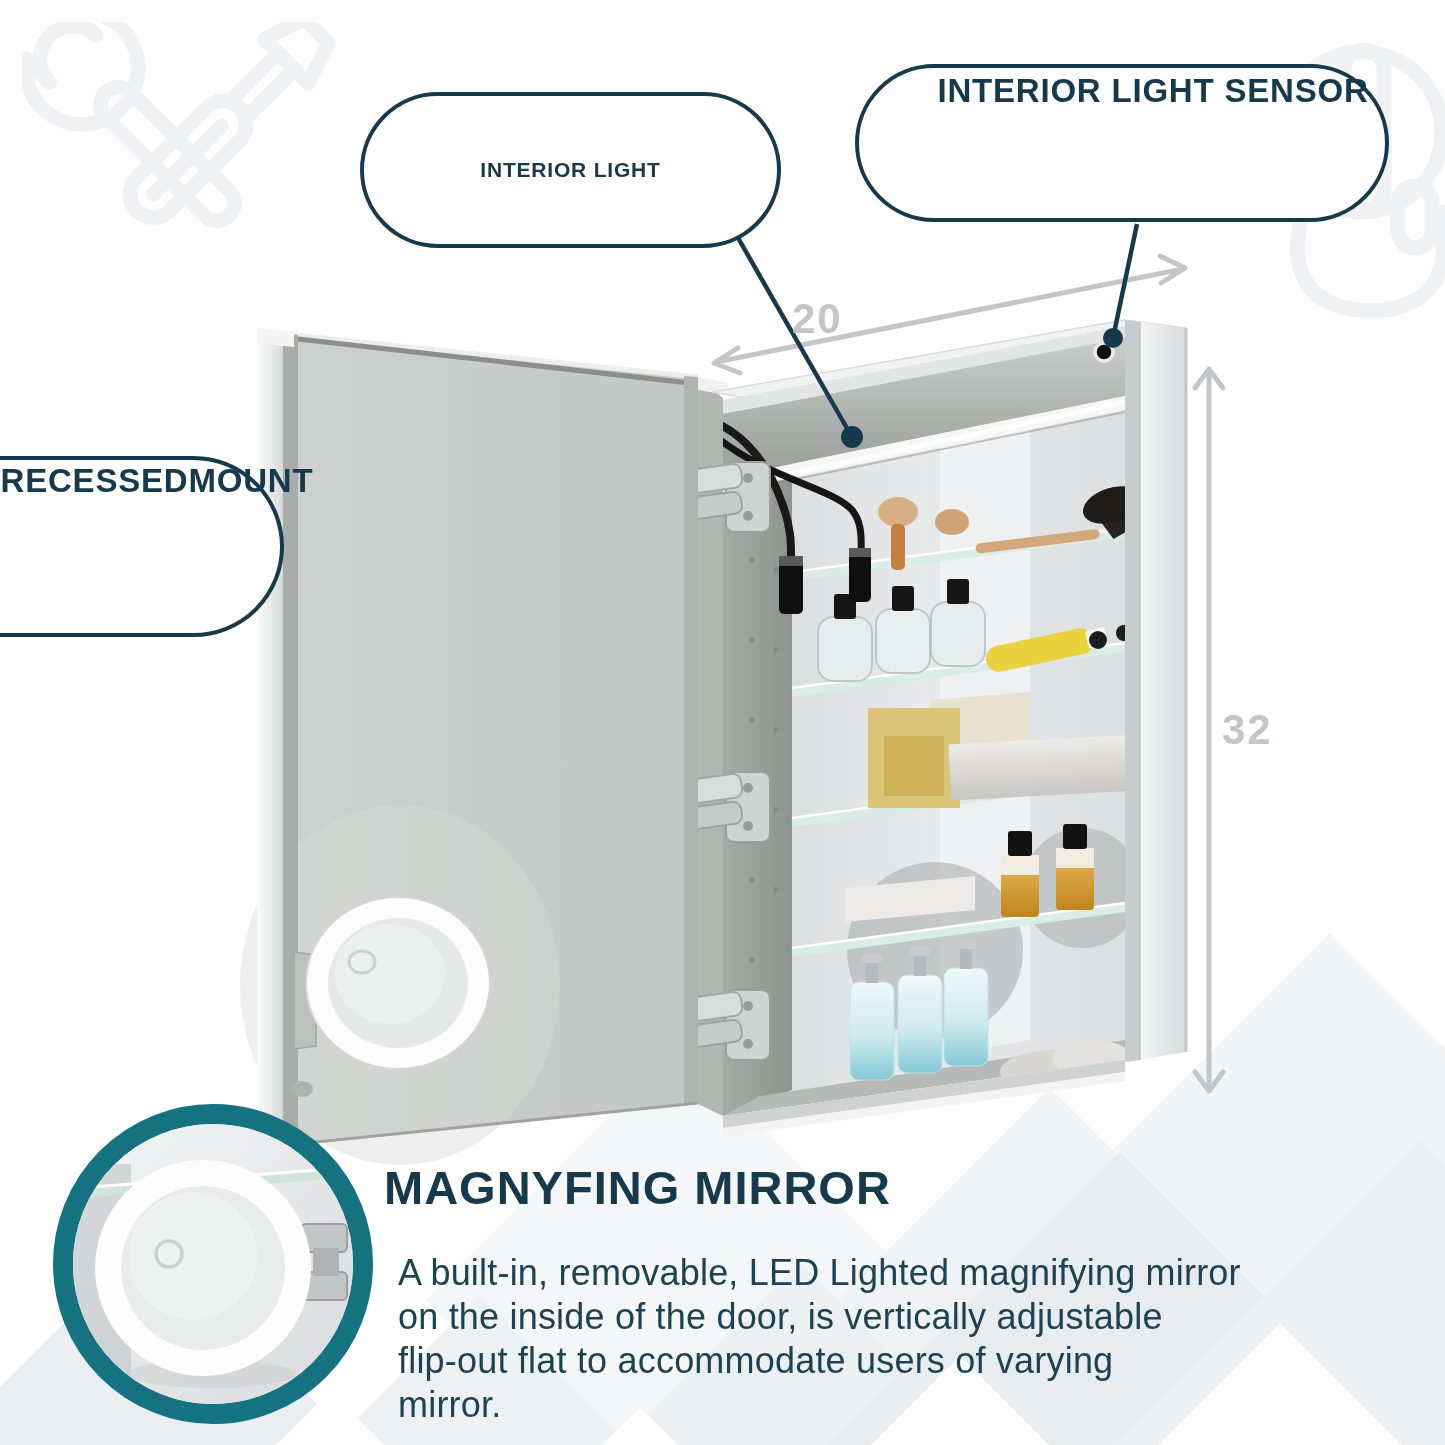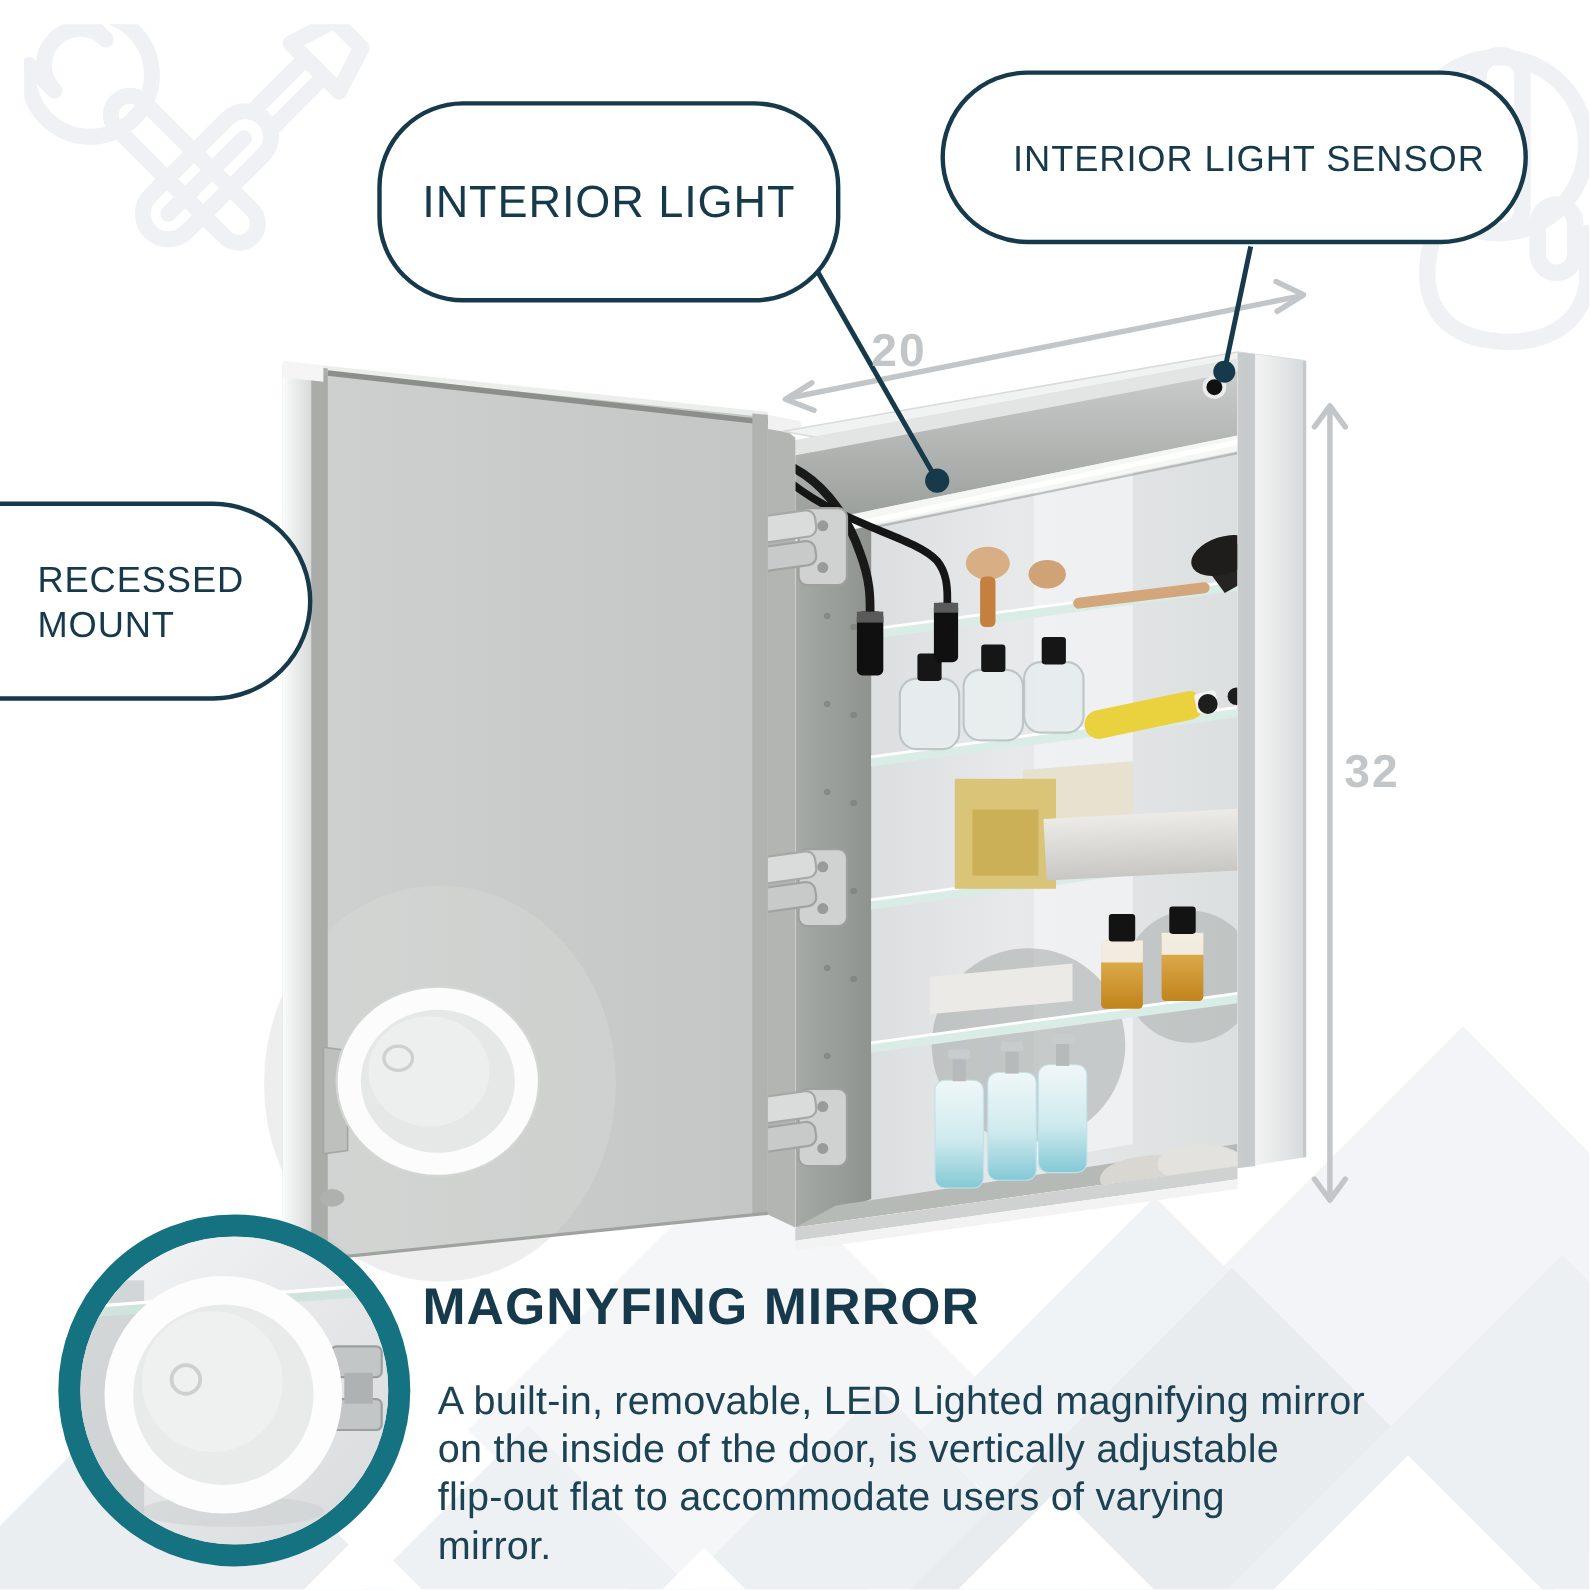--- a/index.html
+++ b/index.html
@@ -9,33 +9,33 @@
   .canvas{position:relative;width:1445px;height:1445px;overflow:hidden;background:#ffffff;
           font-family:"Liberation Sans", sans-serif;}
   
   .dm{position:absolute;transform:rotate(45deg);}
   
   .wm{position:absolute;}
   
   .scene{position:absolute;left:0;top:0;width:1445px;height:1445px;}
   
   .pill{position:absolute;border:4px solid var(--navy);background:#ffffff;box-sizing:border-box;
-        display:flex;flex-direction:column;justify-content:center;color:var(--navy);
-        font-weight:400;letter-spacing:.8px;}
+        display:flex;justify-content:center;color:var(--navy);
+        font-weight:700;letter-spacing:.8px;}
   .pill .ln{display:block;}
-  .pill-interior-light{left:343px;top:92px;width:421px;height:183px;border-radius:78px;
-        align-items:center;font-size:41px;}
+  .pill-interior-light{left:360px;top:92px;width:421px;height:156px;border-radius:78px;
+        align-items:center;font-size:21px;}
   .pill-sensor{left:855px;top:64px;width:534px;height:158px;border-radius:79px;
         padding-left:62px;font-size:33px;line-height:45px;}
   .pill-mount{left:-62px;top:456px;width:346px;height:181px;border-radius:0 91px 91px 0;
         padding-left:92px;font-size:33px;line-height:41px;}
   
   .dim-label{position:absolute;color:var(--dim-gray);font-weight:700;font-size:42px;letter-spacing:2px;}
   .dim-20{left:792px;top:295px;}
-  .dim-32{left:1222px;top:677px;}
+  .dim-32{left:1222px;top:706px;}
   
   .inset{position:absolute;left:53px;top:1104px;width:280px;height:280px;border-radius:50%;
          border:20px solid var(--teal);overflow:hidden;background:#e9ebec;box-sizing:content-box;}
   
   .blurb{position:absolute;left:384px;top:1160px;width:950px;color:var(--navy);}
   .blurb h2{margin:0 0 36px 0;font-size:47px;letter-spacing:1px;font-weight:700;color:var(--navy);}
   .blurb p{margin:14px;font-size:36px;line-height:44px;font-weight:400;color:var(--text);letter-spacing:.2px;}
   
   .navy-line{stroke:var(--navy);stroke-width:4.5;fill:none;}
   .navy-dot{fill:var(--navy);}

